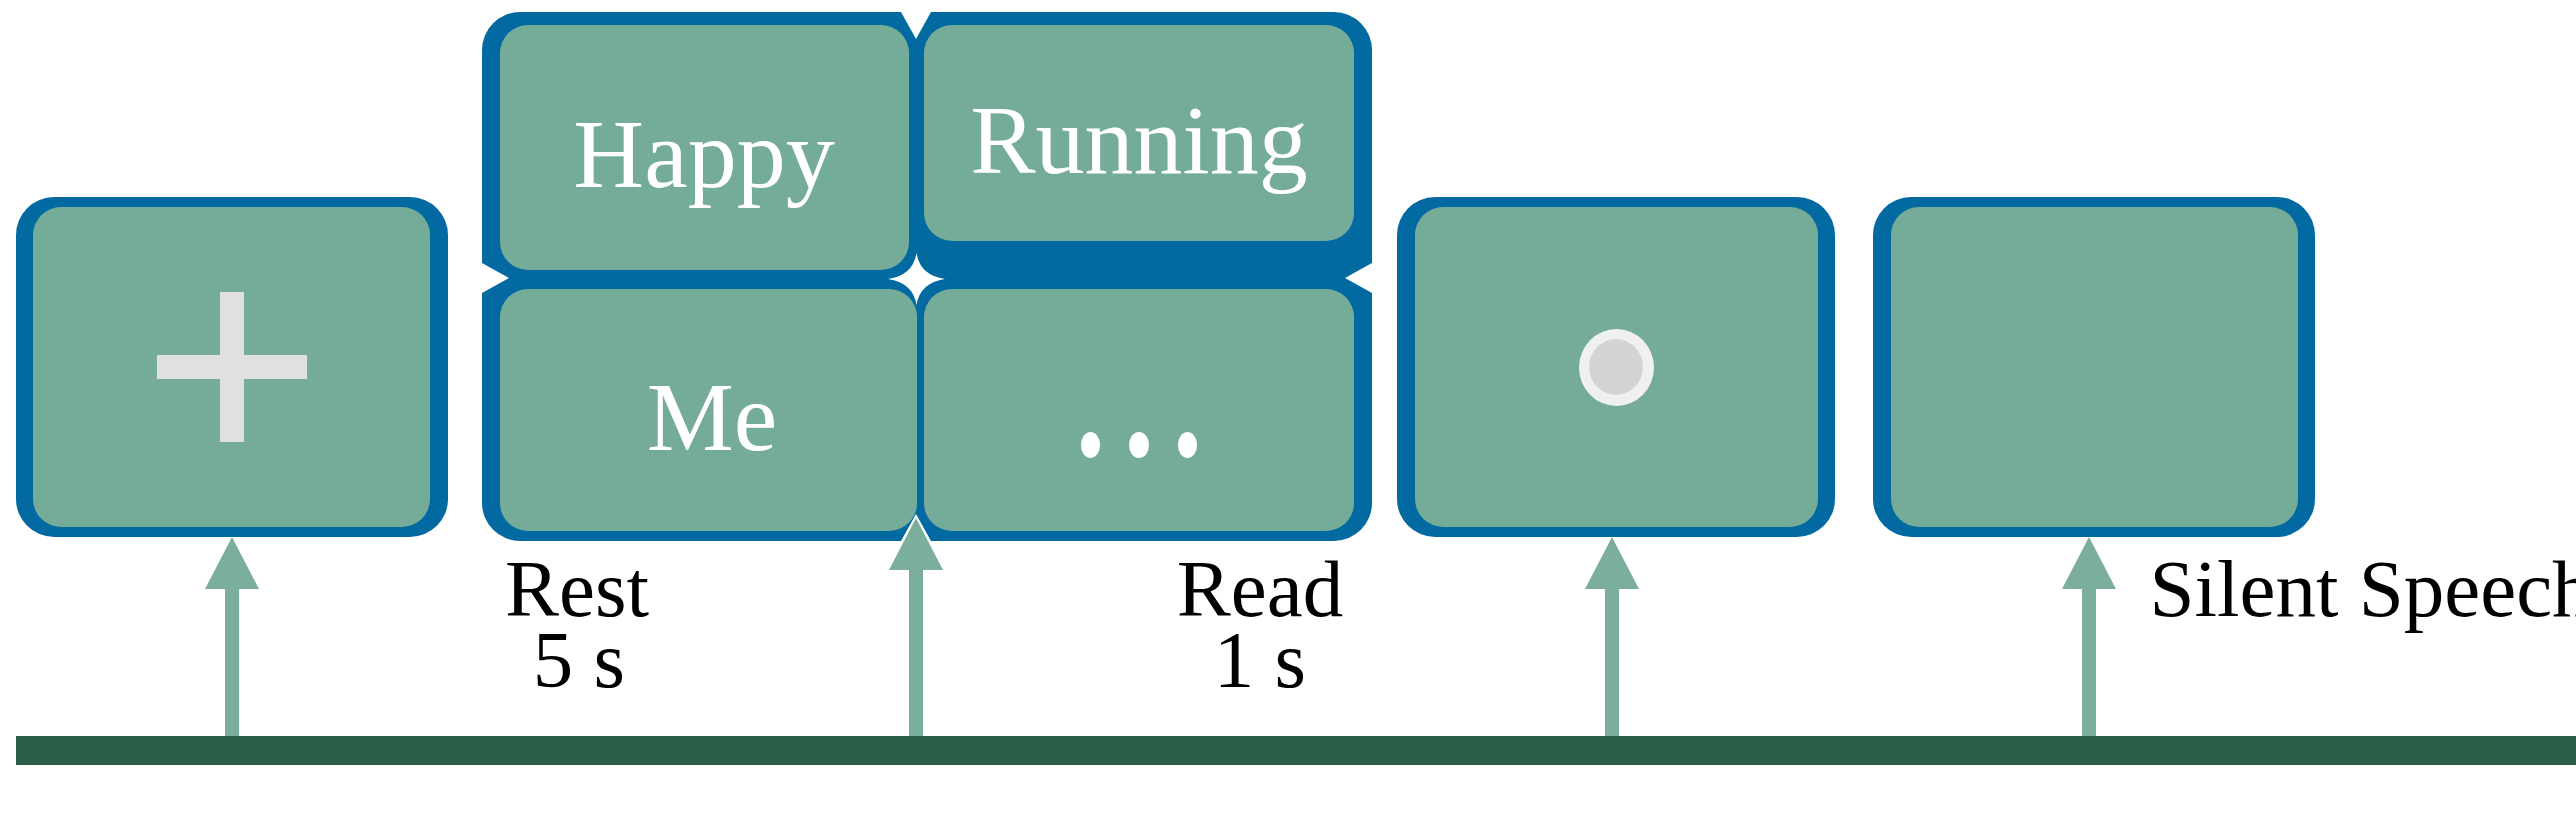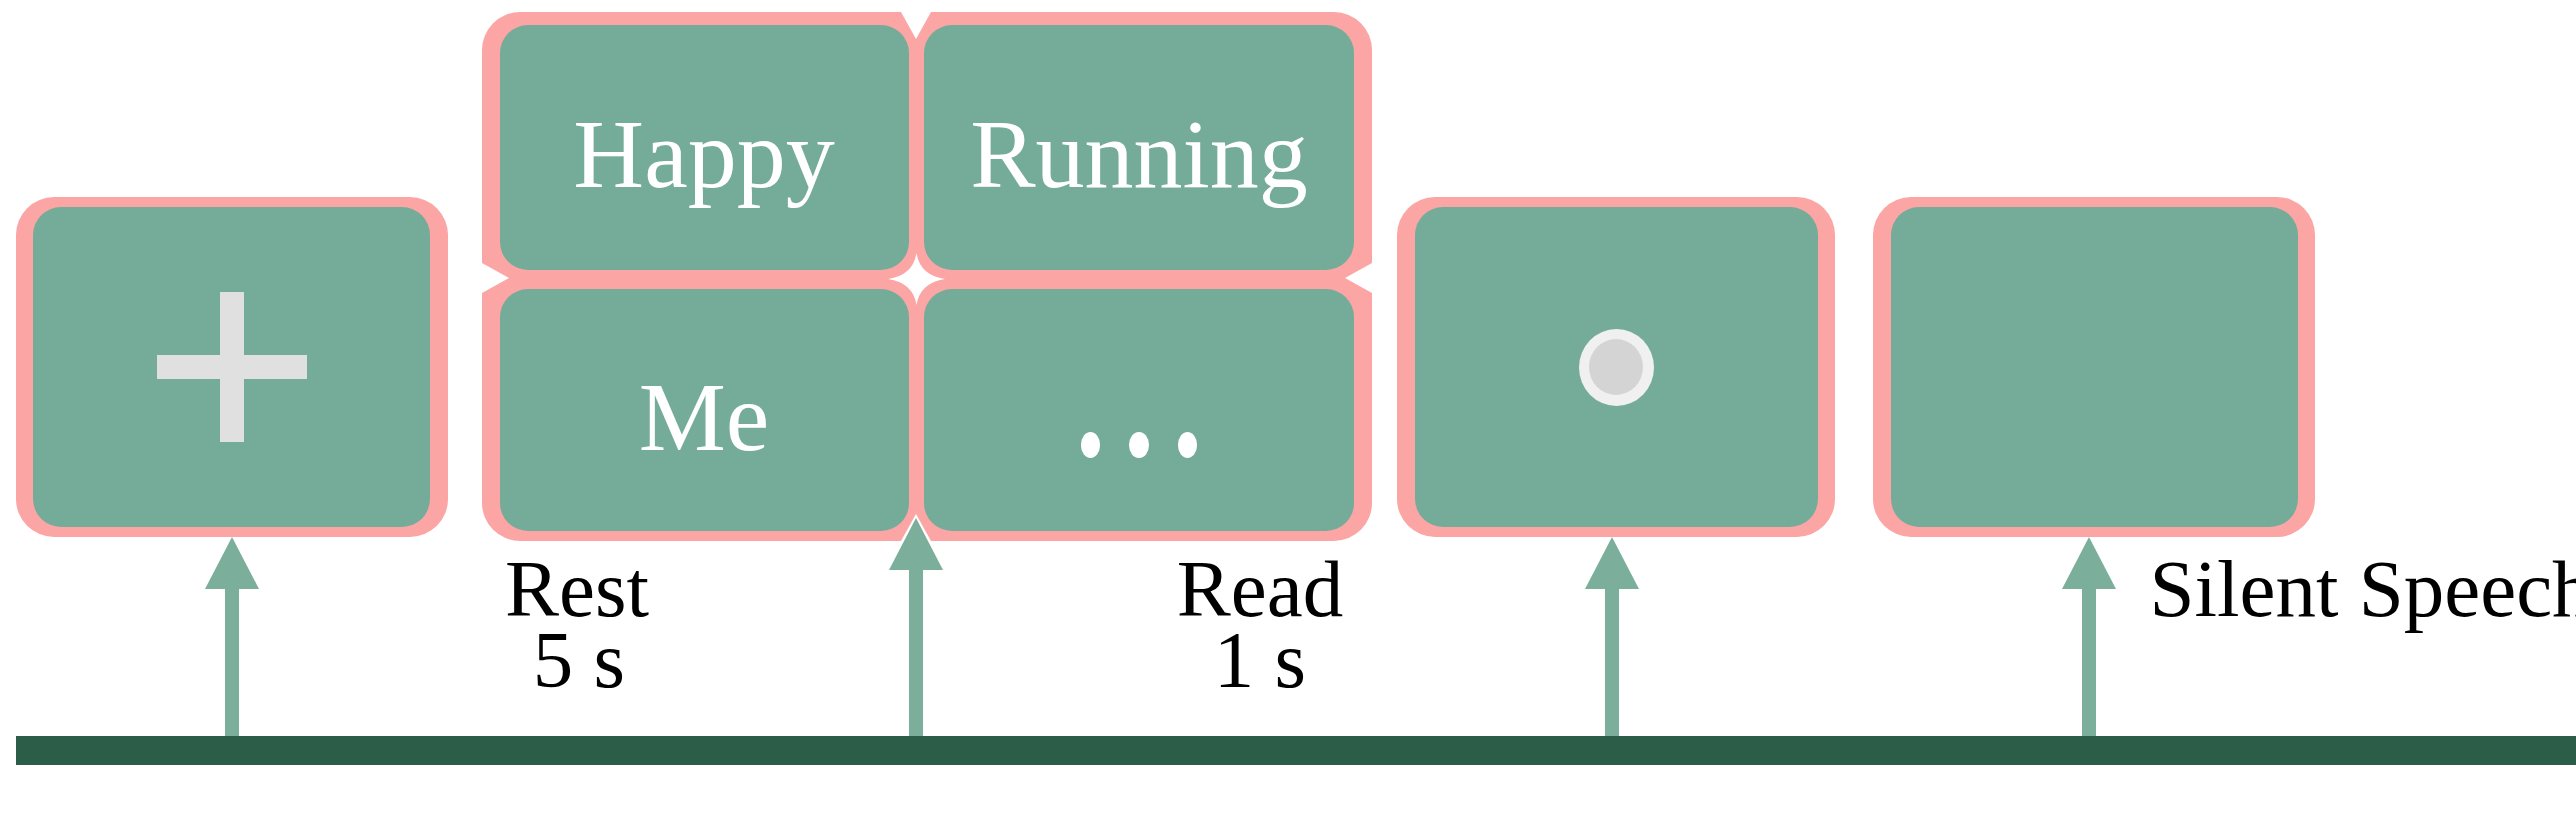--- a/index.html
+++ b/index.html
@@ -8,21 +8,21 @@
     width: 2719px;
     height: 815px;
     background: #ffffff;
     overflow: hidden;
     font-family: "Liberation Serif", "DejaVu Serif", serif;
   }
 
   
   .glow-box {
     position: absolute;
-    background: #fca5a5;
+    background: #0369a1;
     border-radius: 38px;
   }
   .card-fill {
     position: absolute;
     background: #75ac99;
     border-radius: 28px;
     display: flex;
     align-items: center;
     justify-content: center;
   }
@@ -116,25 +116,25 @@
       </div>
     </div>
   </div>
 
   <div class="glow-box" style="left:482px; top:12.4px; width:890px; height:529px;">
 
     <div class="card-fill" style="left:17.5px; top:12.4px; width:409px; height:245px;">
       <span class="word">Happy</span>
     </div>
 
-    <div class="card-fill" style="left:442px; top:12.4px; width:430px; height:245px;">
+    <div class="card-fill" style="left:442px; top:12.4px; width:430px; height:216px;">
       <span class="word">Running</span>
     </div>
 
-    <div class="card-fill" style="left:17.5px; top:277px; width:409px; height:242px;">
+    <div class="card-fill" style="left:17.5px; top:277px; width:409px; height:242px;padding-left:8px;">
       <span class="word">Me</span>
     </div>
 
     <div class="card-fill" style="left:442px; top:277px; width:430px; height:242px;">
       <div class="ellipsis">
         <i></i>
         <i></i>
         <i></i>
       </div>
     </div>

